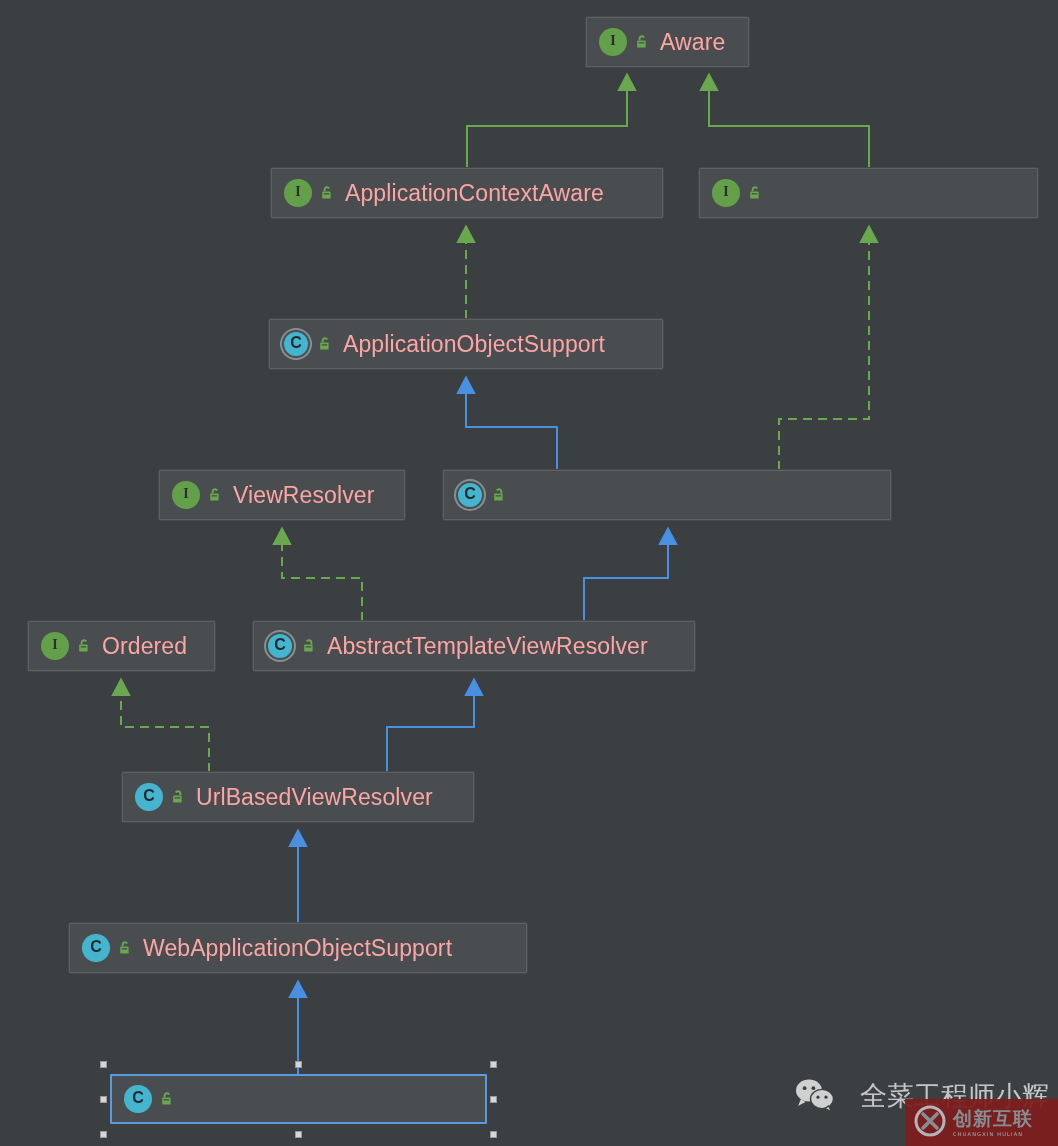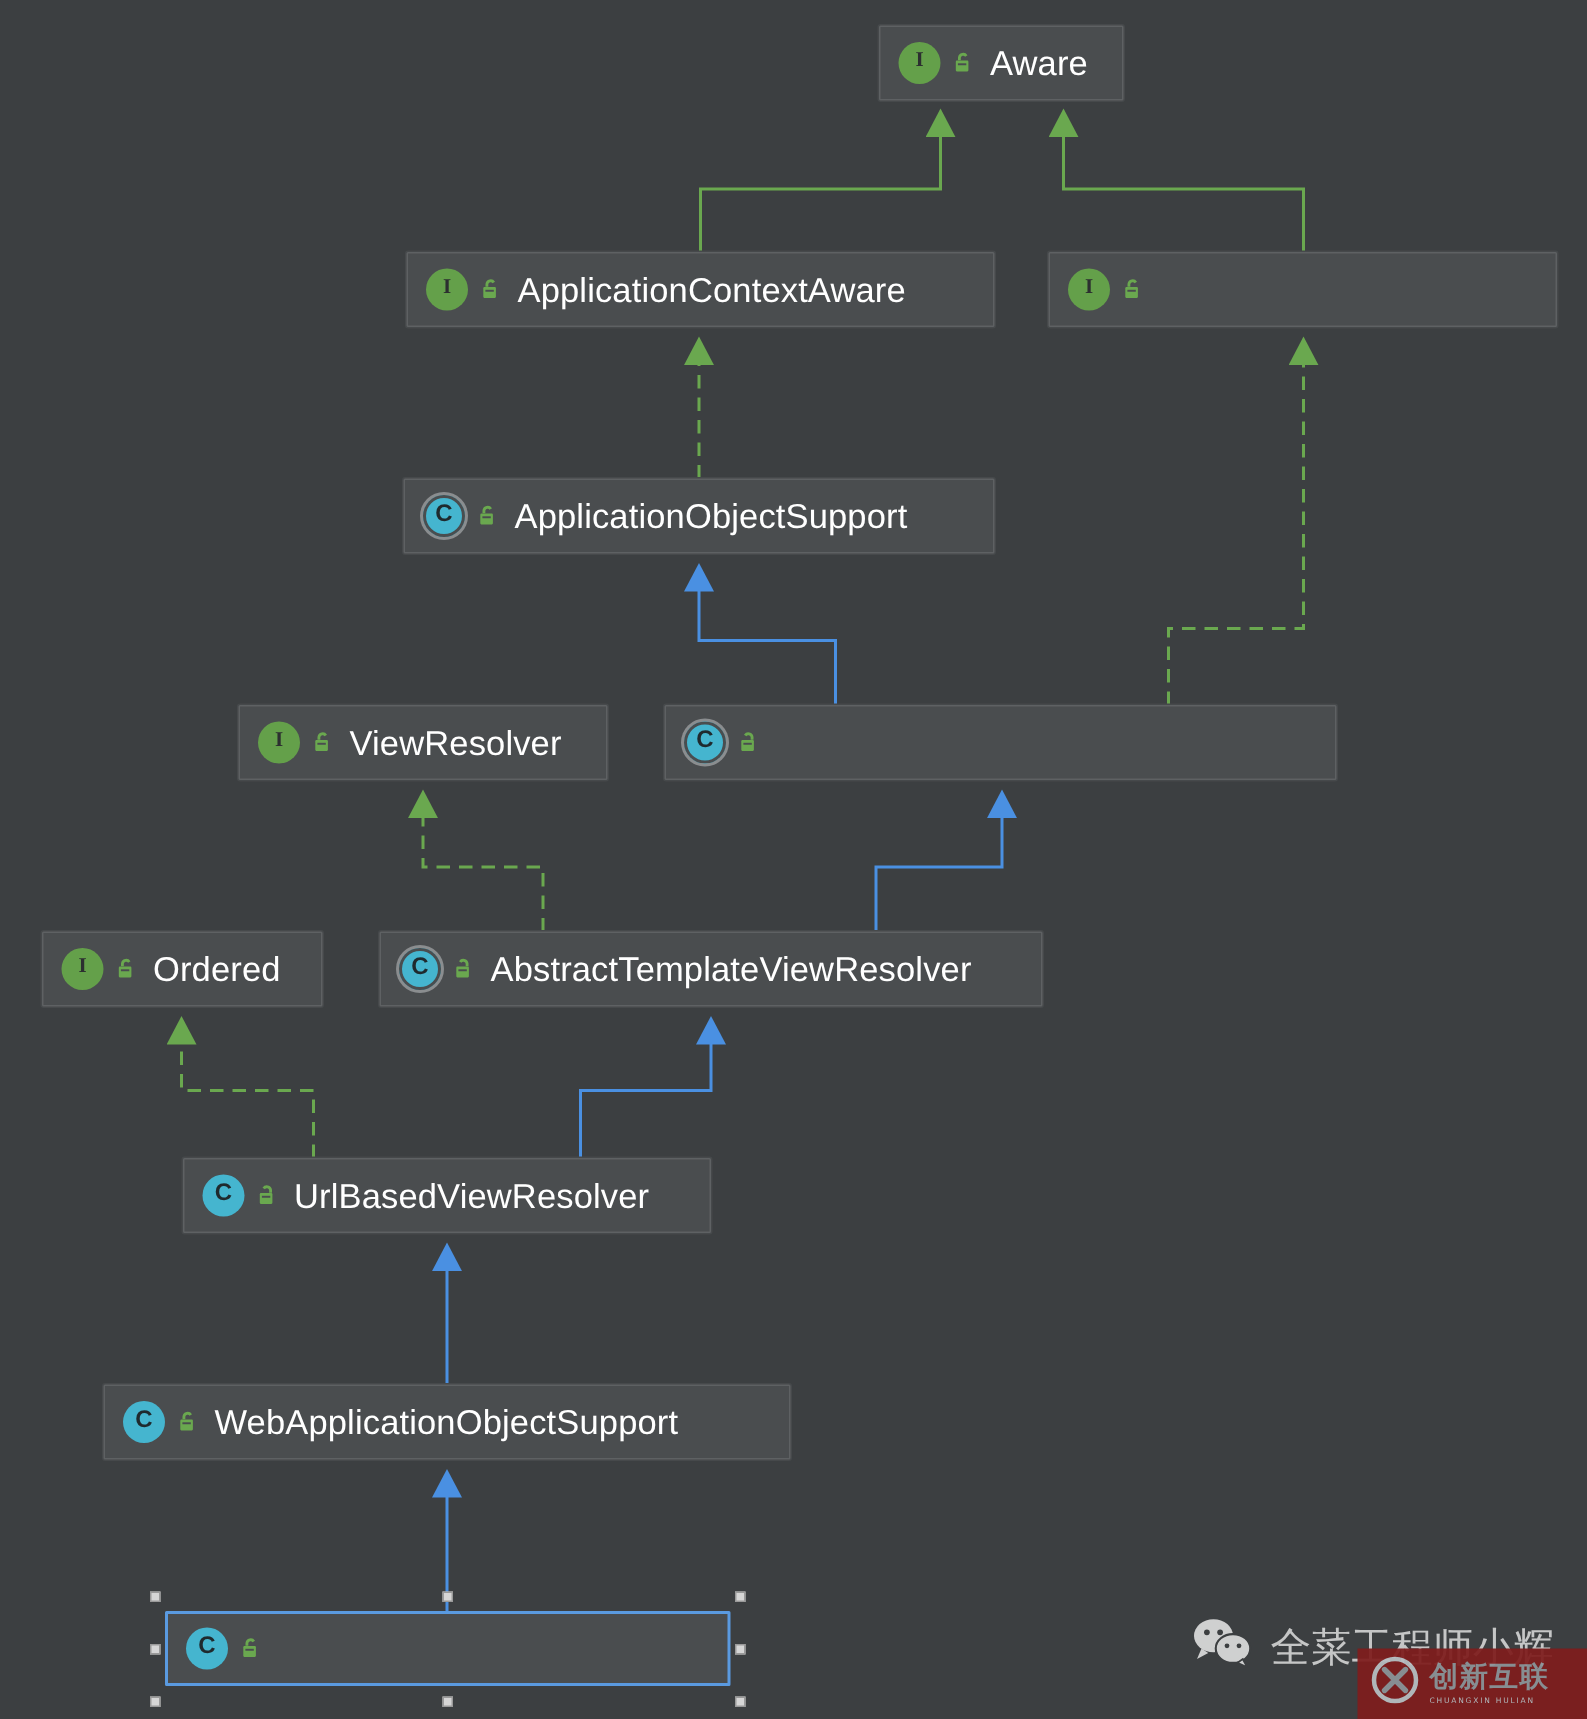--- a/index.html
+++ b/index.html
@@ -36,21 +36,21 @@
     box-shadow: 0 0 0 1px #46494b;
     padding: 0 14px 0 12px;
     height: 50px;
     border-radius: 1px;
   }
   .node.selected {
     border: 2px solid #5a9ae0;
     box-shadow: none;
   }
   .node-label {
-    color: #ffffff;
+    color: #fca5a5;
     font-size: 23px;
     letter-spacing: 0.1px;
     white-space: nowrap;
     line-height: 1;
     margin-left: 10px;
   }
   
   .type-icon {
     width: 28px;
     height: 28px;
@@ -102,23 +102,24 @@
     width: 7px;
     height: 7px;
     background: #d6d6d6;
     border: 1px solid #9a9a9a;
     box-sizing: border-box;
   }
   
   #watermark {
     position: absolute;
     display: flex;
-    align-items: center;
+    align-items: flex-start;
     opacity: 0.82;
     pointer-events: none;
+    gap: 13px;
   }
   #watermark .wm-text {
     color: #e4e4e4;
     font-size: 27px;
     margin-left: 12px;
     white-space: nowrap;
     font-family: "DejaVu Sans", sans-serif;
   }
   #wm-badge {
     position: absolute;

